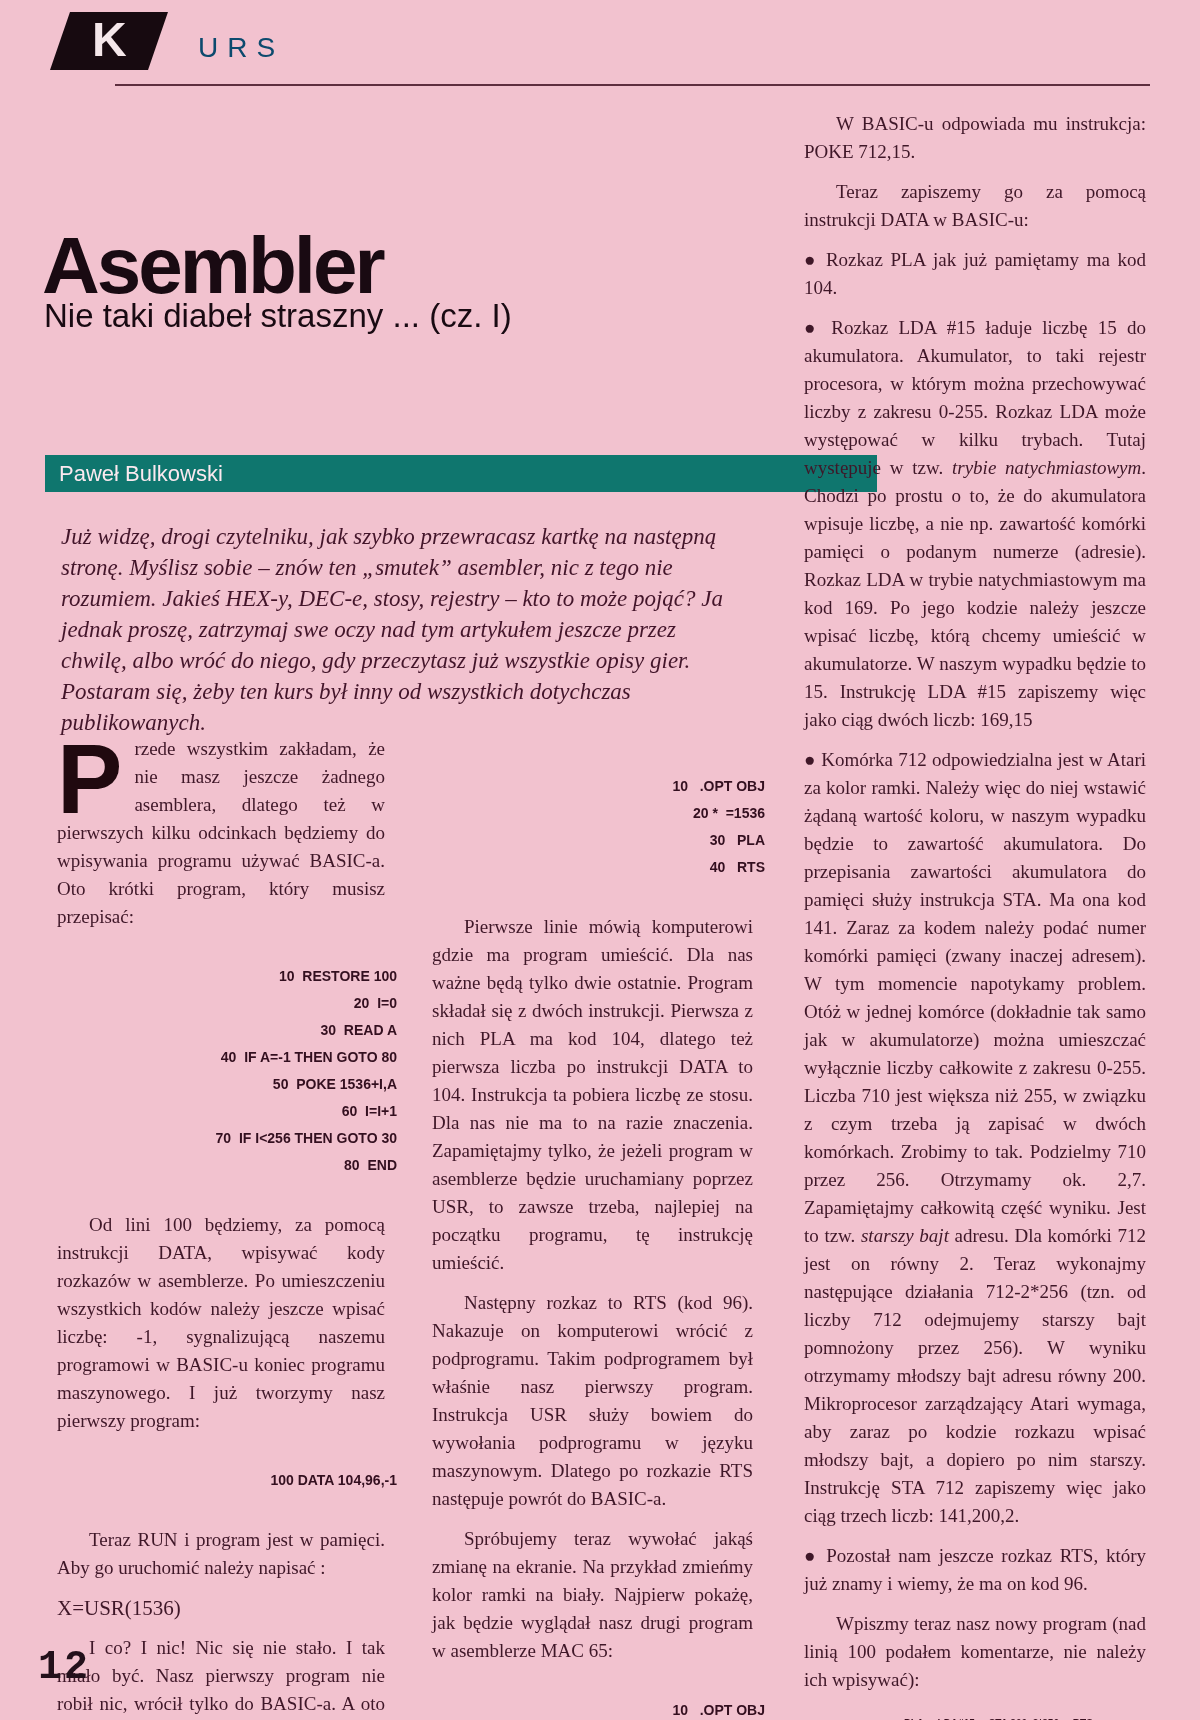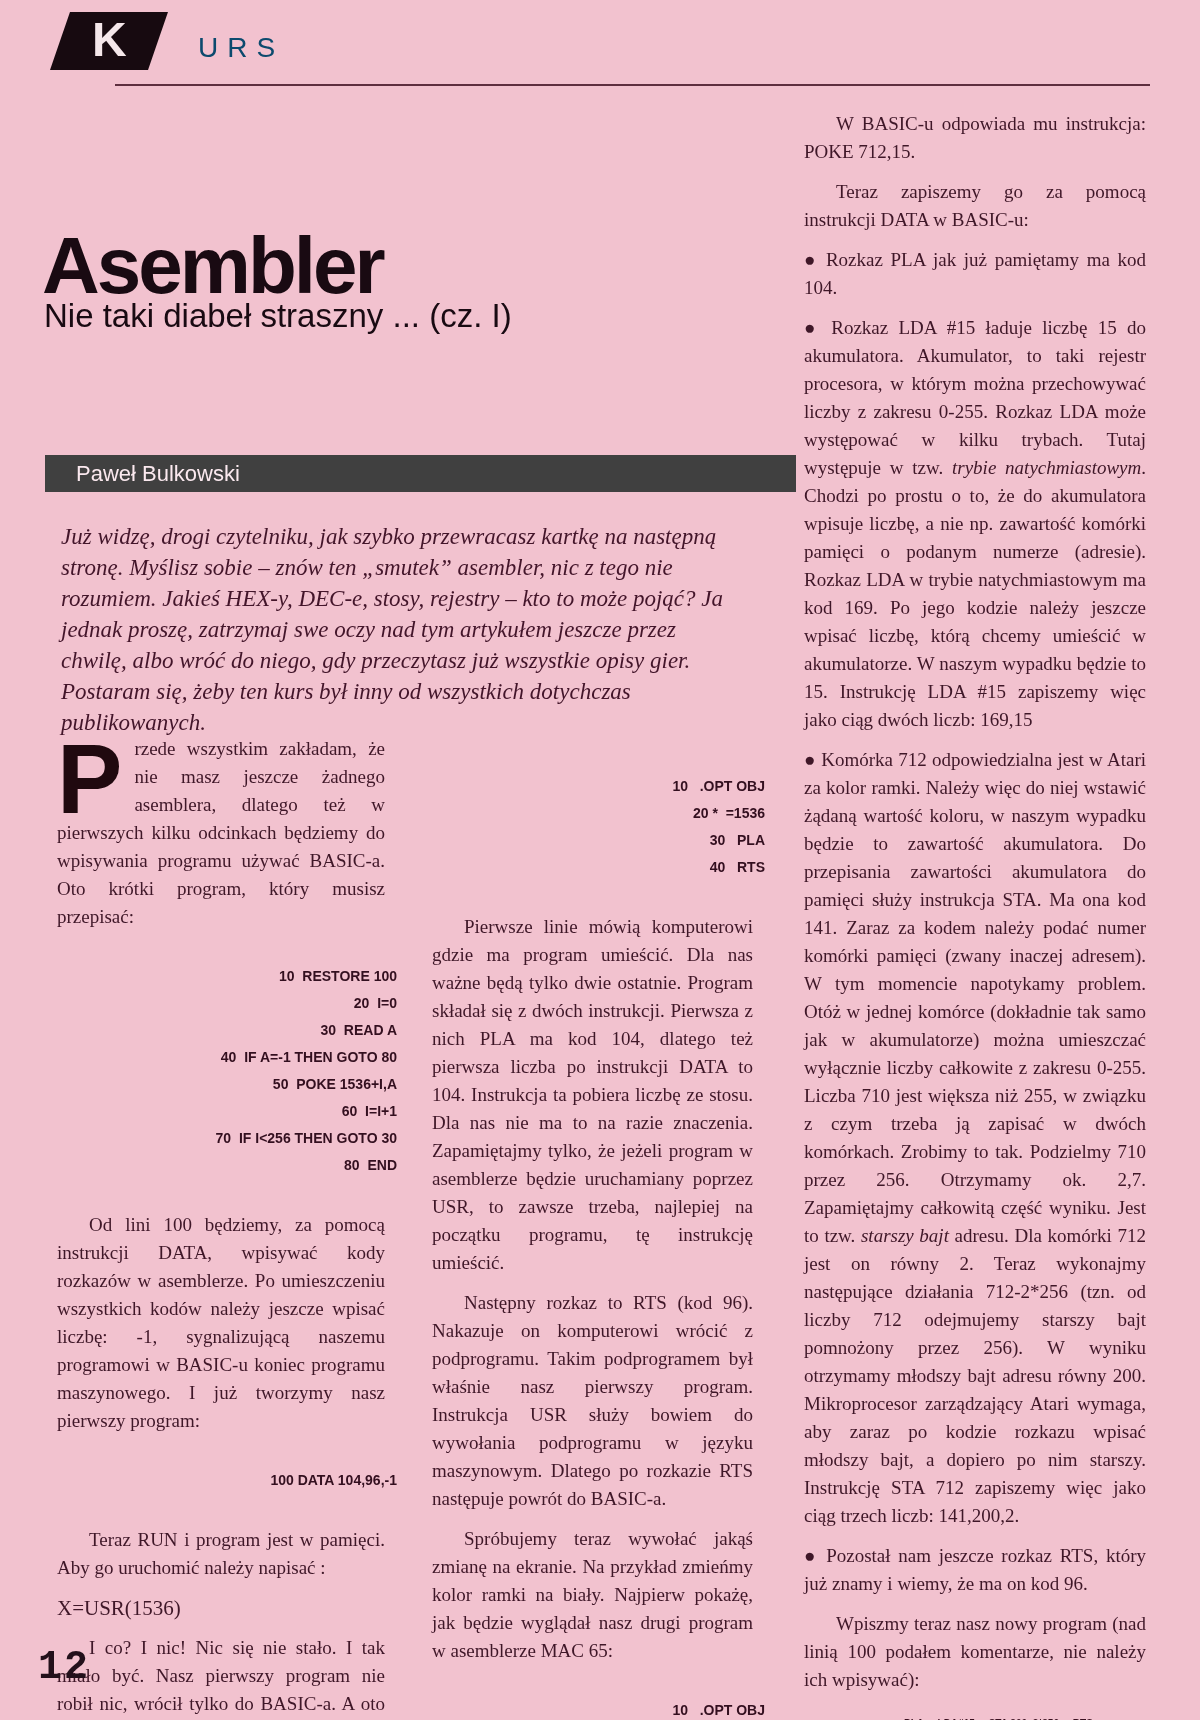--- a/index.html
+++ b/index.html
@@ -29,21 +29,21 @@
   .title {
     position:absolute; left:42px; top:220px; margin:0;
     font-family:"Liberation Sans", sans-serif; font-weight:bold;
     font-size:80px; letter-spacing:-3px; color:#190a12;
   }
   .subtitle {
     position:absolute; left:44px; top:297px; margin:0;
     font-family:"Liberation Sans", sans-serif; font-weight:normal;
     font-size:33px; color:#190a12;
   }
-  .byline { position:absolute; left:45px; top:455px; width:734px; height:37px; background:#404040;padding-left:17px; }
+  .byline { position:absolute; left:45px; top:455px; width:832px; height:37px; background:#0f766e; }
   .byline span {
     display:block; font-family:"Liberation Sans", sans-serif;
     font-size:22px; line-height:37px; padding-left:14px; color:#fbe9ef;
   }
   .lead {
     position:absolute; left:45px; top:505px; width:668px; margin:16px;
     font-style:italic; font-size:23px; line-height:31px; color:#43152a;
   }
 
   

